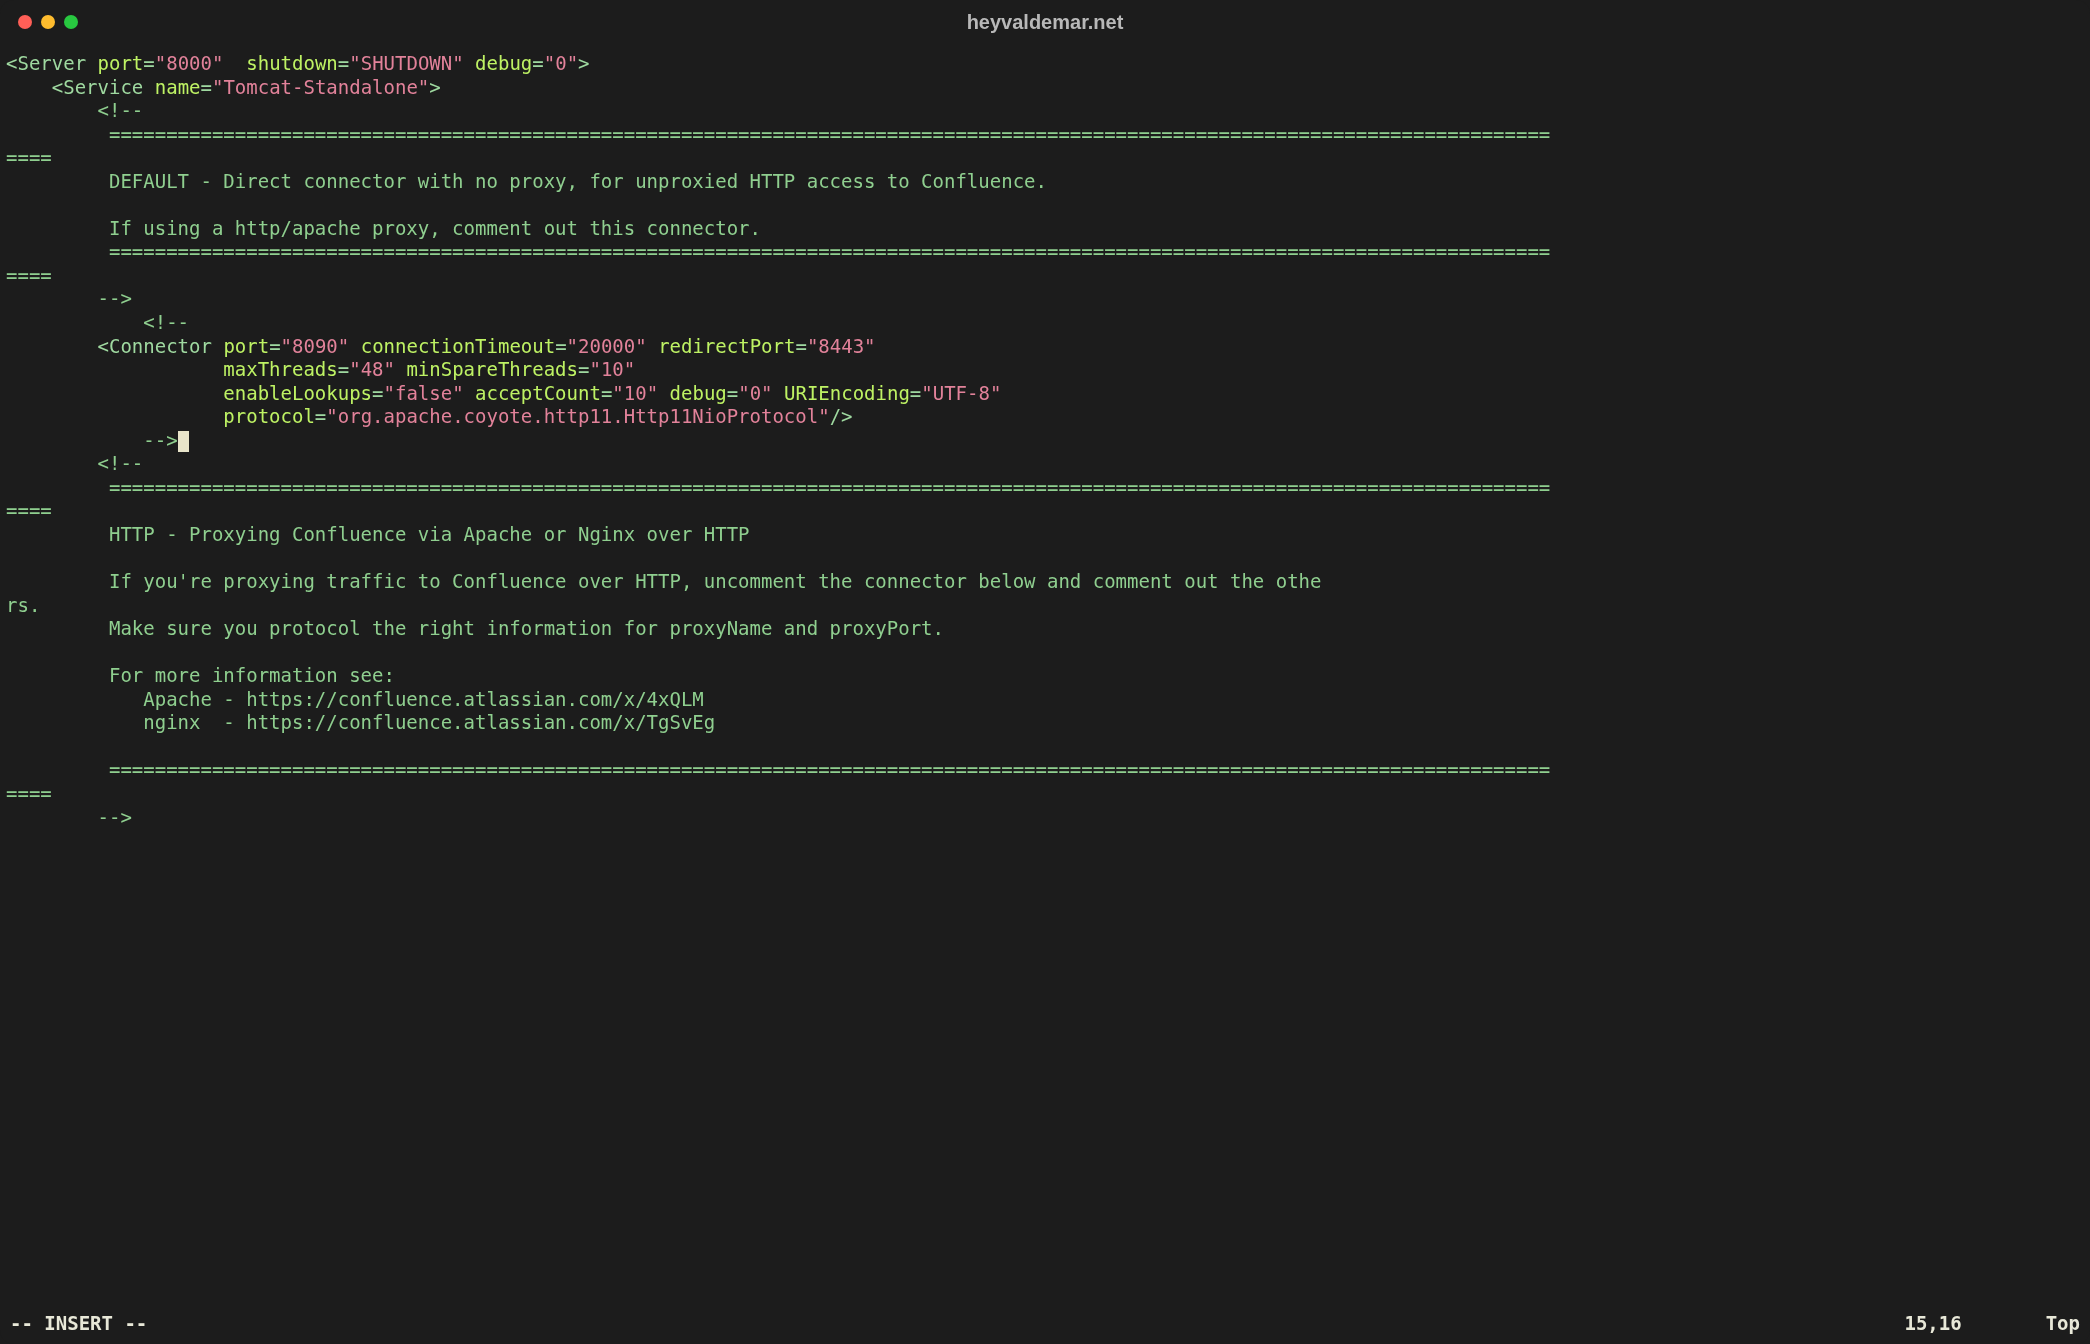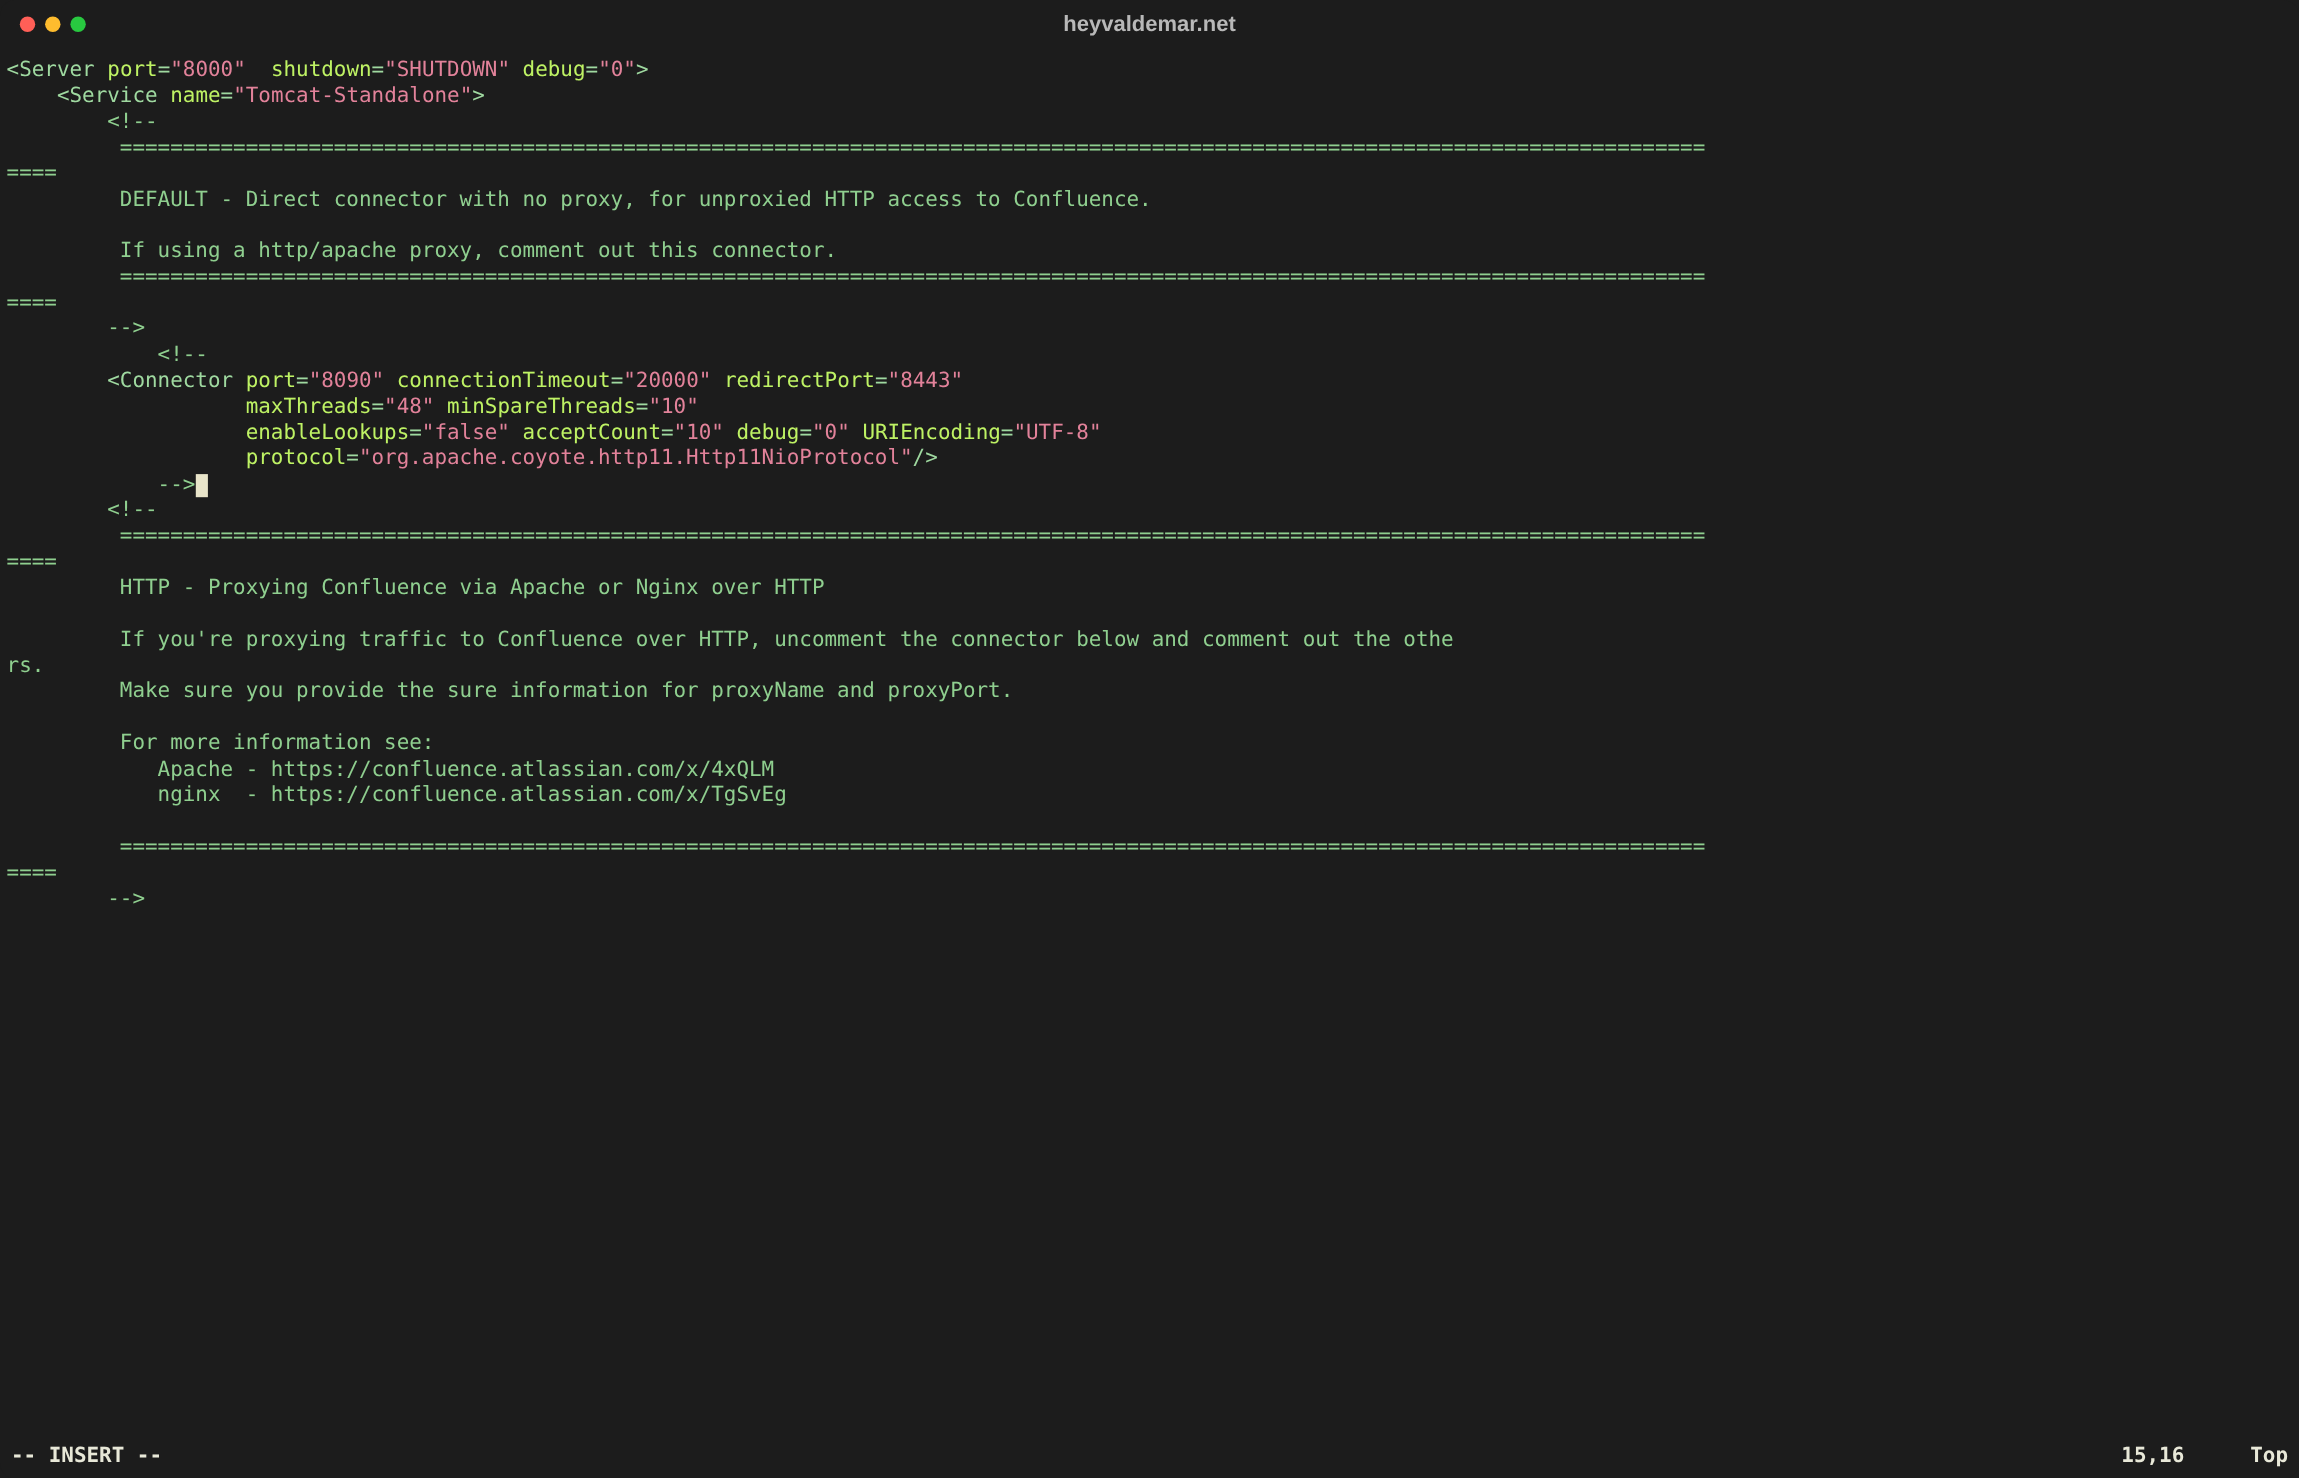--- a/index.html
+++ b/index.html
@@ -63,21 +63,21 @@
   .statusbar {
     flex: 0 0 auto;
     display: flex;
     justify-content: space-between;
     color: #e8e8d8;
     font-weight: 700;
     padding: 2px 10px 8px 10px;
     line-height: 1.24;
     text-align: right;
   }
-  .status-right { display: flex; gap: 60px; }
+  .status-right { display: flex; gap: 84px; }
   .c-tag     { color: #9fd9a0; }            
   .c-attr    { color: #bef264; }            
   .c-str     { color: #e2829a; }            
   .c-punct   { color: #9fd9a0; }            
   .c-comment { color: #8fcf8f; }
   .cursor {
     display: inline-block;
     width: 0.58em;
     height: 1.1em;
     background: #e8e4c9;
@@ -117,21 +117,21 @@
                    <span class="c-attr">enableLookups</span><span class="c-punct">=</span><span class="c-str">"false"</span> <span class="c-attr">acceptCount</span><span class="c-punct">=</span><span class="c-str">"10"</span> <span class="c-attr">debug</span><span class="c-punct">=</span><span class="c-str">"0"</span> <span class="c-attr">URIEncoding</span><span class="c-punct">=</span><span class="c-str">"UTF-8"</span>
                    <span class="c-attr">protocol</span><span class="c-punct">=</span><span class="c-str">"org.apache.coyote.http11.Http11NioProtocol"</span><span class="c-punct">/&gt;</span>
 <span class="c-comment">            <span>--&gt;</span></span><span class="cursor"></span>
 <span class="c-comment">        <span>&lt;!--</span>
 <span>         ==============================================================================================================================</span>
 <span>====</span>
 <span>         HTTP - Proxying Confluence via Apache or Nginx over HTTP</span>
 <span></span>
 <span>         If you're proxying traffic to Confluence over HTTP, uncomment the connector below and comment out the othe</span>
 <span>rs.</span>
-<span>         Make sure you provide the sure information for proxyName and proxyPort.</span>
+<span>         Make sure you protocol the right information for proxyName and proxyPort.</span>
 <span></span>
 <span>         For more information see:</span>
 <span>            Apache - https://confluence.atlassian.com/x/4xQLM</span>
 <span>            nginx  - https://confluence.atlassian.com/x/TgSvEg</span>
 <span></span>
 <span>         ==============================================================================================================================</span>
 <span>====</span>
         <span>--&gt;</span></span>
 </div>
 

